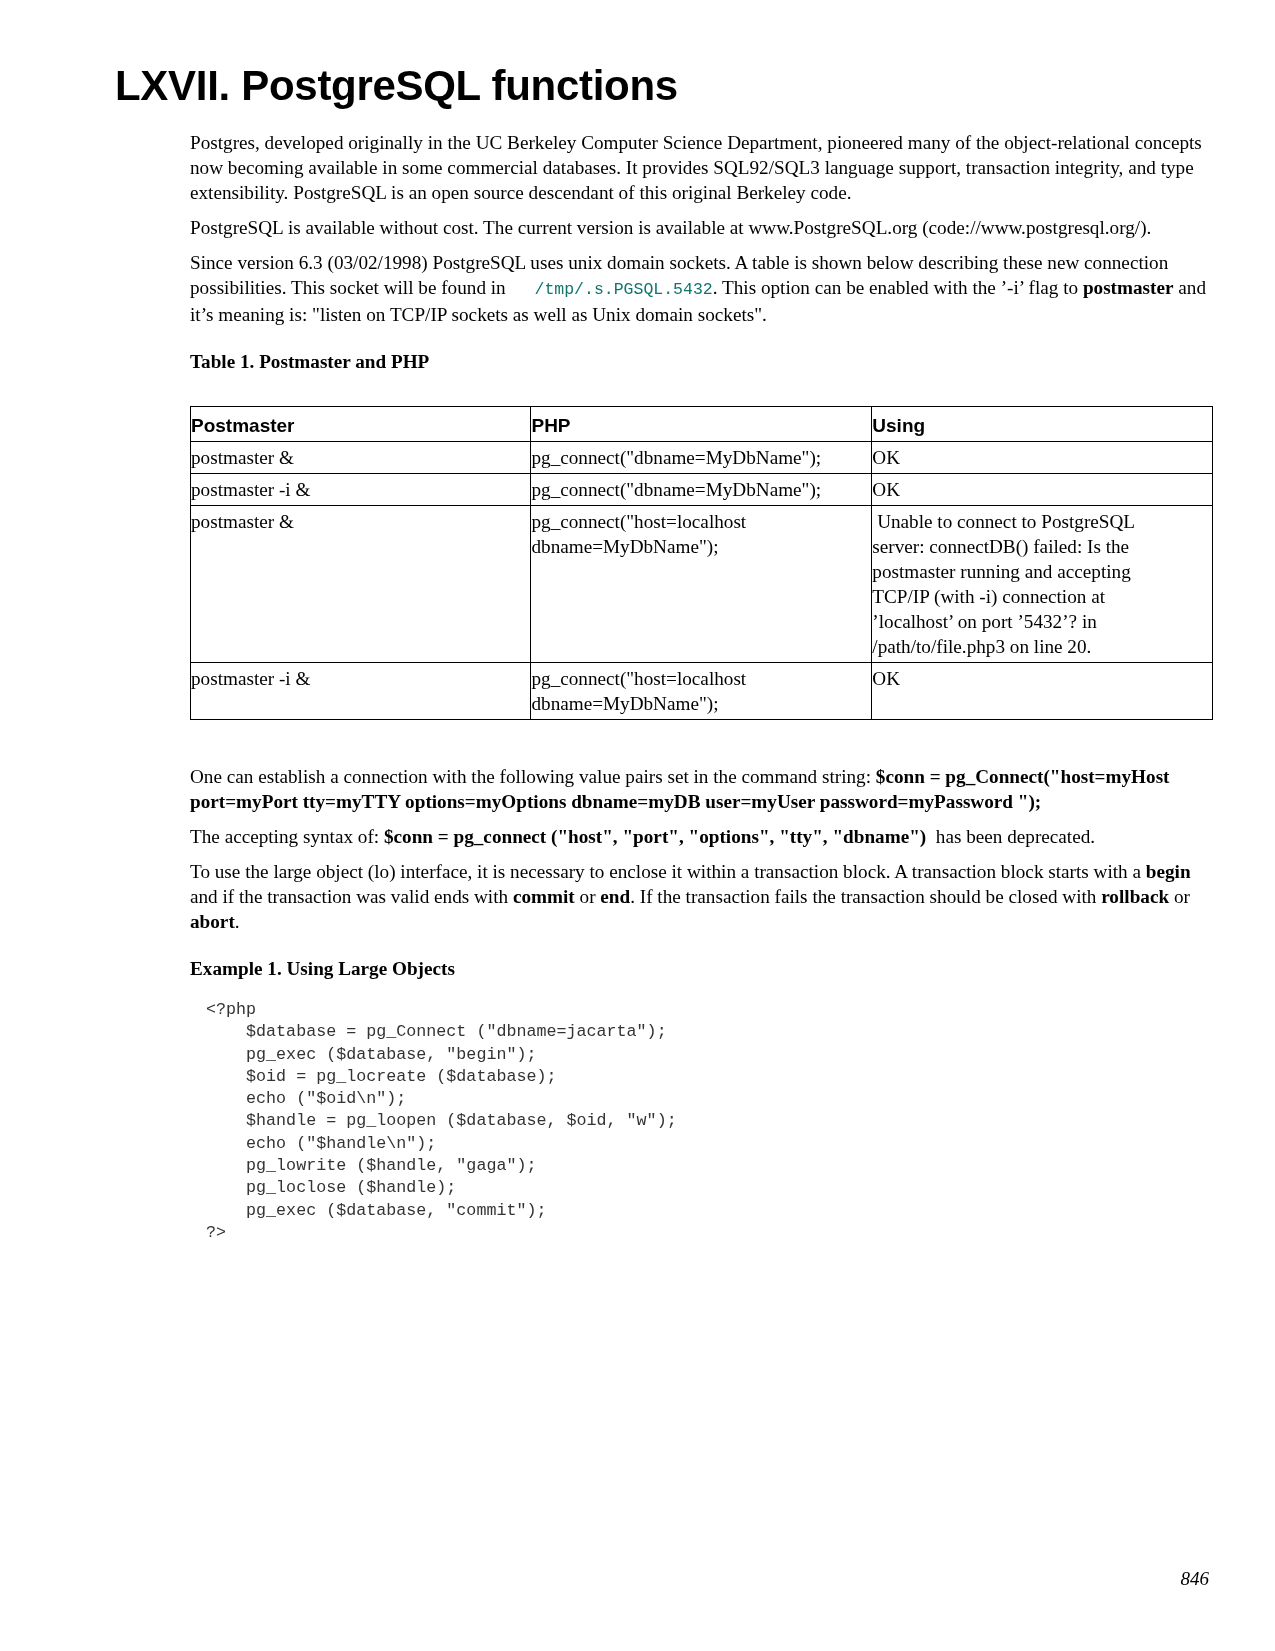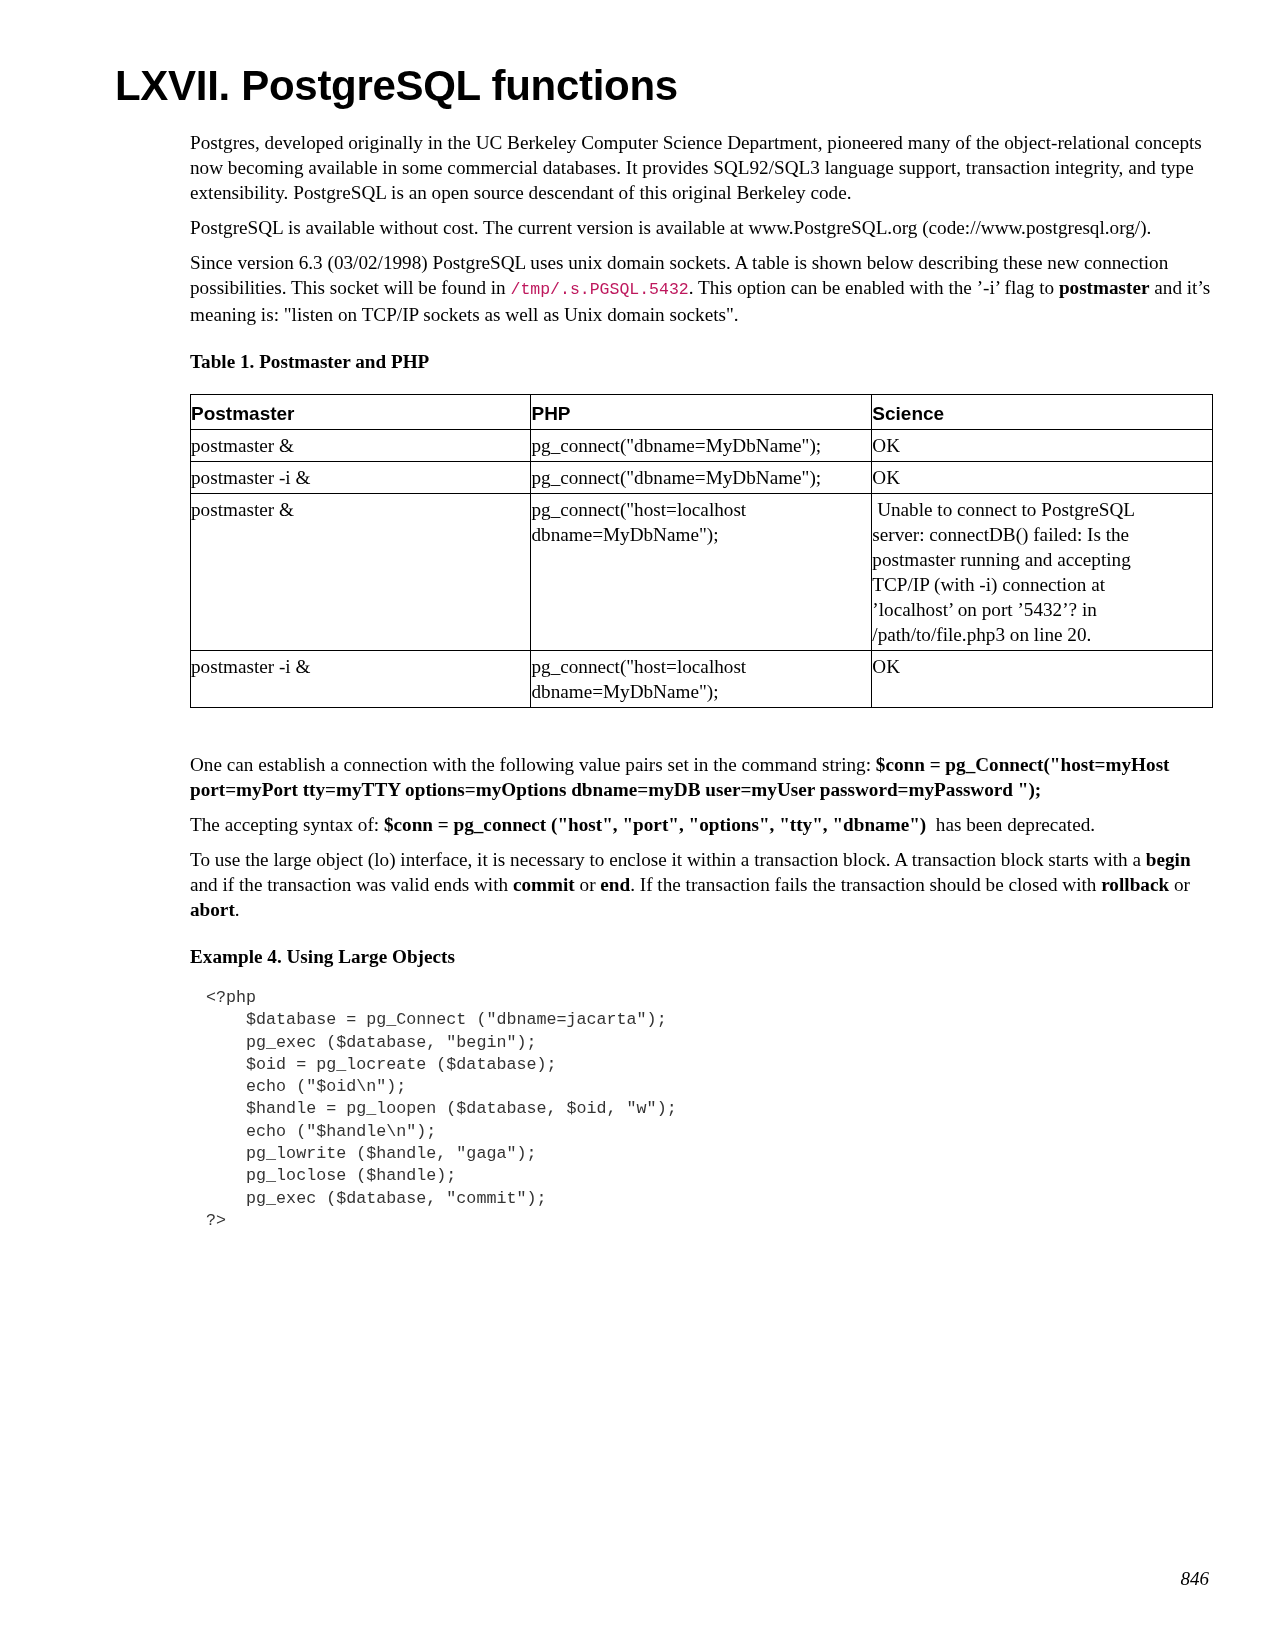--- a/index.html
+++ b/index.html
@@ -8,22 +8,22 @@
   h1 {
     position: absolute; left: 99px; top: 62px; margin: 0;
     font-family: "Liberation Sans", sans-serif; font-weight: bold; font-size: 42px; line-height: 48px;
     letter-spacing: -0.3px;
   }
   .content {
     position: absolute; left: 174px; top: 130px; width: 1030px;
     font-family: "Liberation Serif", serif; font-size: 19.2px; line-height: 25px;
   }
   p { margin: 0 0 10px 0; }
-  .mono { font-family: "Liberation Mono", monospace; font-size: 16.5px; color: #be185d; }
-  .caption { font-weight: bold; margin: 22px 0 20px 0; }
+  .mono { font-family: "Liberation Mono", monospace; font-size: 16.5px; color: #0f766e; margin-left: 24px; }
+  .caption { font-weight: bold; margin: 22px 0 32px 0; }
   table { border-collapse: collapse; width: 1023px; margin-top: 0; }
   td, th { border: 1px solid #000; vertical-align: top; text-align: left; padding: 3px 0 3px 0; font-weight: normal; }
   th { font-family: "Liberation Sans", sans-serif; font-weight: bold; font-size: 19px; padding-top: 6px; }
   col.c1 { width: 341px; } col.c2 { width: 341px; } col.c3 { width: 341px; }
   .after-table { margin-top: 44px; }
   pre {
     margin: 16px; font-family: "Liberation Mono", monospace; font-size: 16.7px; line-height: 22.3px; color: #333;
     white-space: pre;
   }
   .example-title { font-weight: bold; margin: 22px 0 18px 0; }
@@ -48,21 +48,21 @@
     <table>
       <colgroup>
           <col class="c1">
           <col class="c2">
           <col class="c3">
         </colgroup>
       <thead>
         <tr>
           <th>Postmaster</th>
           <th>PHP</th>
-          <th>Science</th>
+          <th>Using</th>
         </tr>
       </thead>
       <tbody>
         <tr>
           <td>postmaster &amp;</td>
           <td>pg_connect("dbname=MyDbName");</td>
           <td>OK</td>
         </tr>
         <tr>
           <td>postmaster -i &amp;</td>
@@ -81,21 +81,21 @@
         </tr>
       </tbody>
     </table>
 
     <p class="after-table"><span>One can establish a connection with the following value pairs set in the command string: </span><b>$conn = pg_Connect("host=myHost port=myPort tty=myTTY options=myOptions dbname=myDB user=myUser password=myPassword ");</b></p>
 
     <p><span>The accepting syntax of: </span><b>$conn = pg_connect ("host", "port", "options", "tty", "dbname")</b><span style="white-space:pre">  has been deprecated.</span></p>
 
     <p><span>To use the large object (lo) interface, it is necessary to enclose it within a transaction block. A transaction block starts with a </span><b>begin</b><span> and if the transaction was valid ends with </span><b>commit</b><span> or </span><b>end</b><span>. If the transaction fails the transaction should be closed with </span><b>rollback</b><span> or </span><b>abort</b><span>.</span></p>
 
-    <div class="example-title">Example 4. Using Large Objects</div>
+    <div class="example-title">Example 1. Using Large Objects</div>
     <pre>&lt;?php
     $database = pg_Connect ("dbname=jacarta");
     pg_exec ($database, "begin");
     $oid = pg_locreate ($database);
     echo ("$oid\n");
     $handle = pg_loopen ($database, $oid, "w");
     echo ("$handle\n");
     pg_lowrite ($handle, "gaga");
     pg_loclose ($handle);
     pg_exec ($database, "commit");

